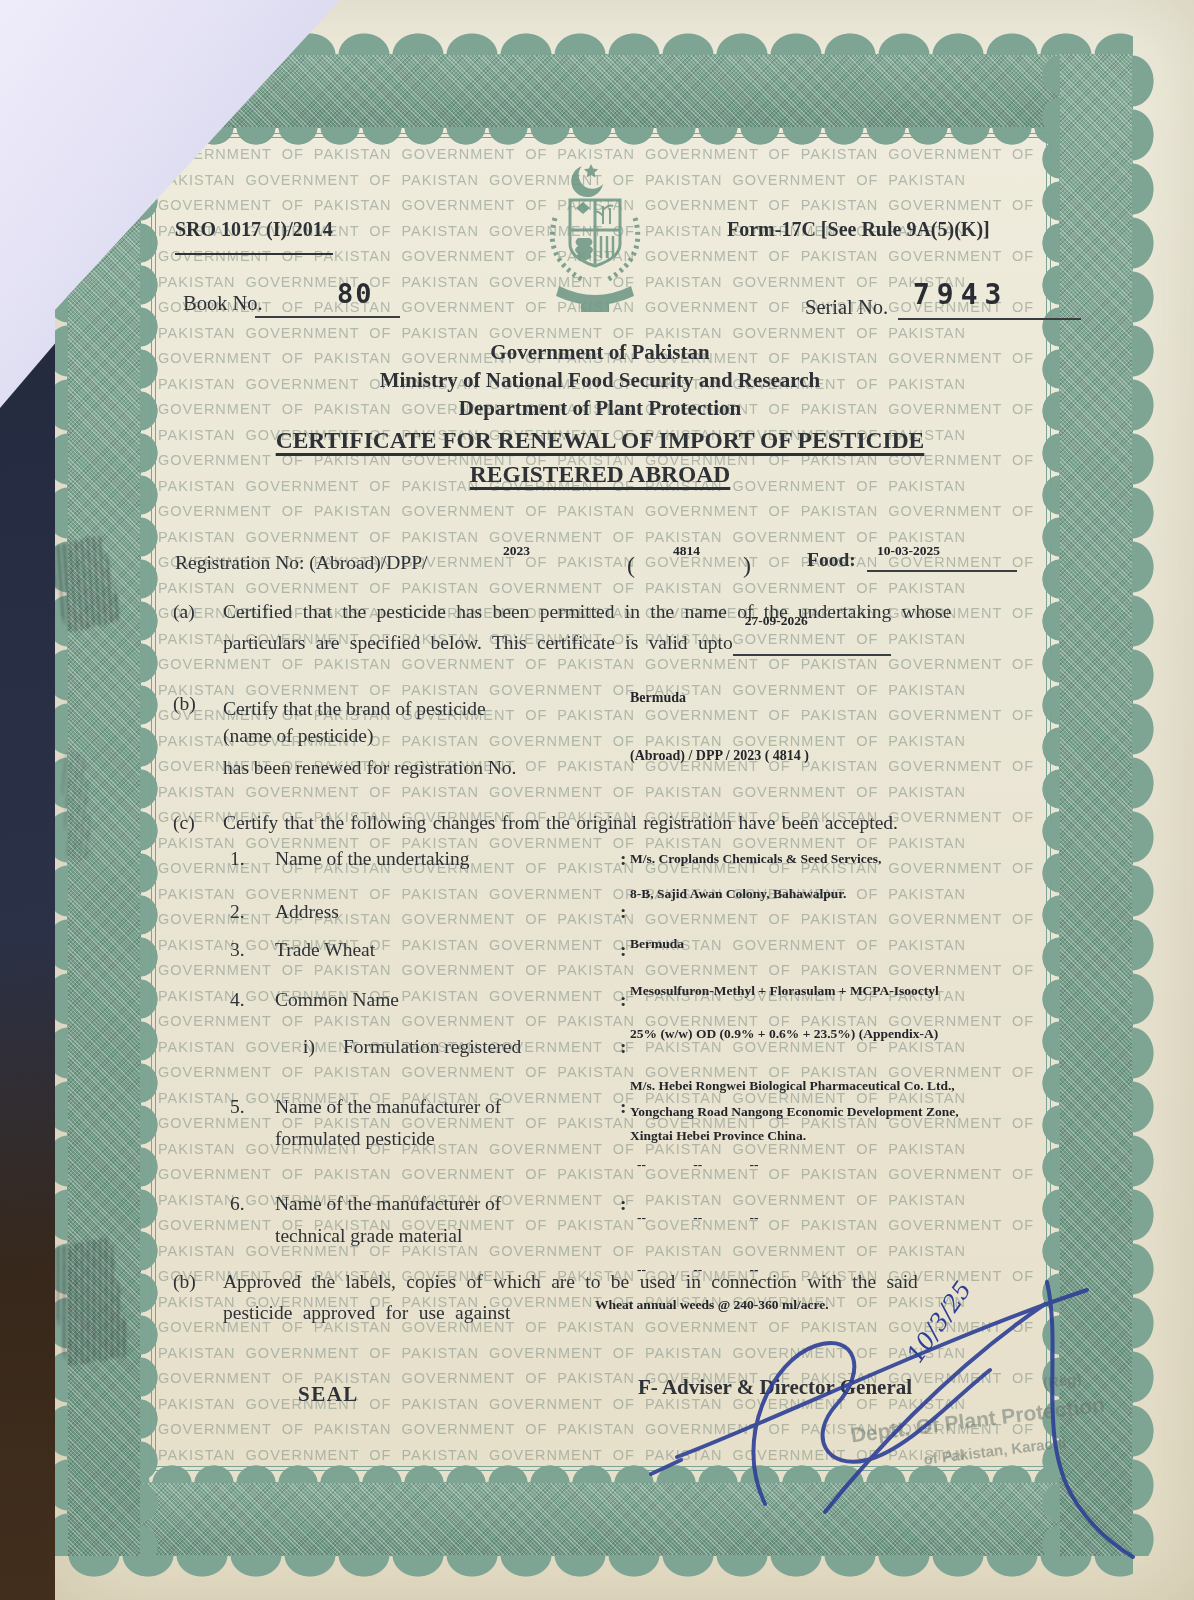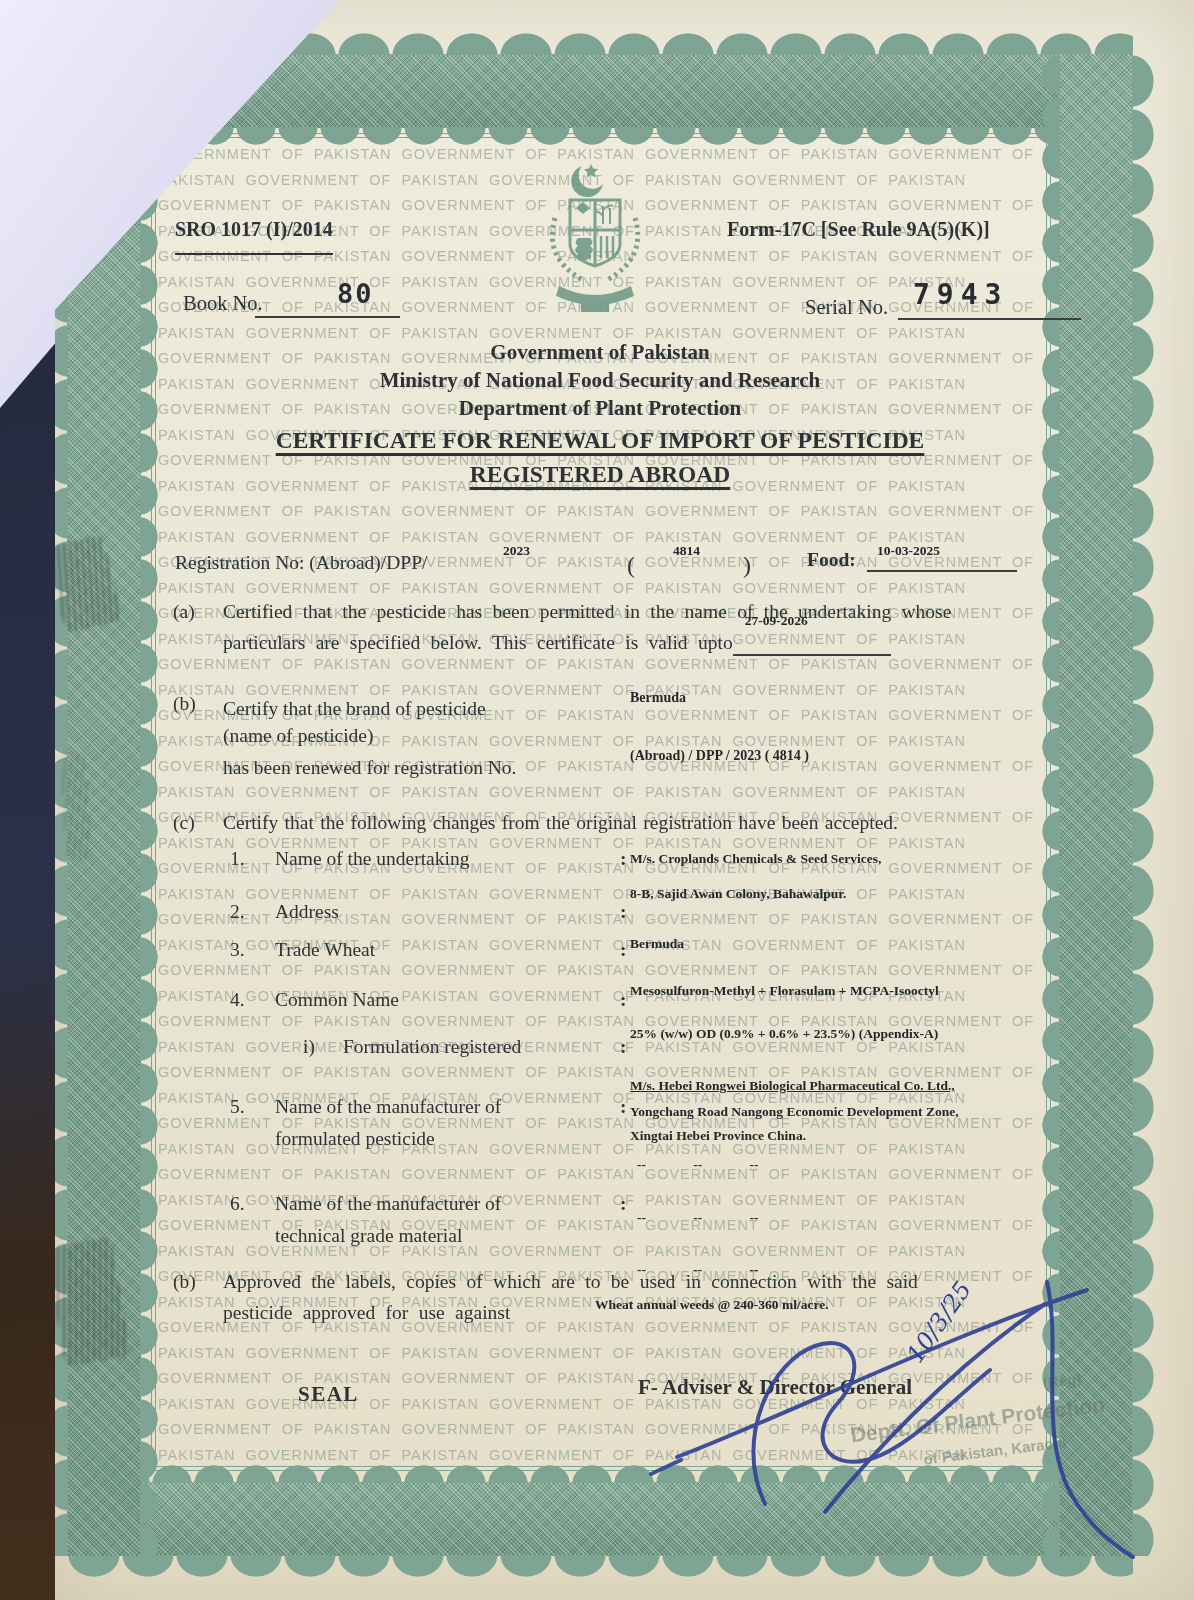--- a/index.html
+++ b/index.html
@@ -182,21 +182,21 @@
 
     <div class="abs t" style="left:248px;top:1036px;">i)</div>
     <div class="abs t" style="left:288px;top:1036px;">Formulation registered</div>
     <div class="abs t bold" style="left:565px;top:1036px;">:</div>
     <div class="abs val" style="left:575px;top:1026px;">25% (w/w) OD (0.9% + 0.6% + 23.5%) (Appendix-A)</div>
 
     <div class="abs t" style="left:175px;top:1096px;">5.</div>
     <div class="abs t" style="left:220px;top:1096px;">Name of the manufacturer of</div>
     <div class="abs t" style="left:220px;top:1128px;">formulated pesticide</div>
     <div class="abs t bold" style="left:565px;top:1096px;">:</div>
-    <div class="abs val" style="left:575px;top:1078px;text-decoration:underline;">M/s. Hebei Rongwei Biological Pharmaceutical Co. Ltd.,</div>
+    <div class="abs val" style="left:575px;top:1078px;">M/s. Hebei Rongwei Biological Pharmaceutical Co. Ltd.,</div>
     <div class="abs val" style="left:575px;top:1104px;">Yongchang Road Nangong Economic Development Zone,</div>
     <div class="abs val" style="left:575px;top:1128px;">Xingtai Hebei Province China.</div>
 
     <div class="abs val pre" style="left:582px;top:1157px;">--              --              --</div>
     <div class="abs val pre" style="left:582px;top:1210px;">--              --              --</div>
     <div class="abs val pre" style="left:582px;top:1262px;">--              --              --</div>
 
     <div class="abs t" style="left:175px;top:1193px;">6.</div>
     <div class="abs t" style="left:220px;top:1193px;">Name of the manufacturer of</div>
     <div class="abs t" style="left:220px;top:1225px;">technical grade material</div>

